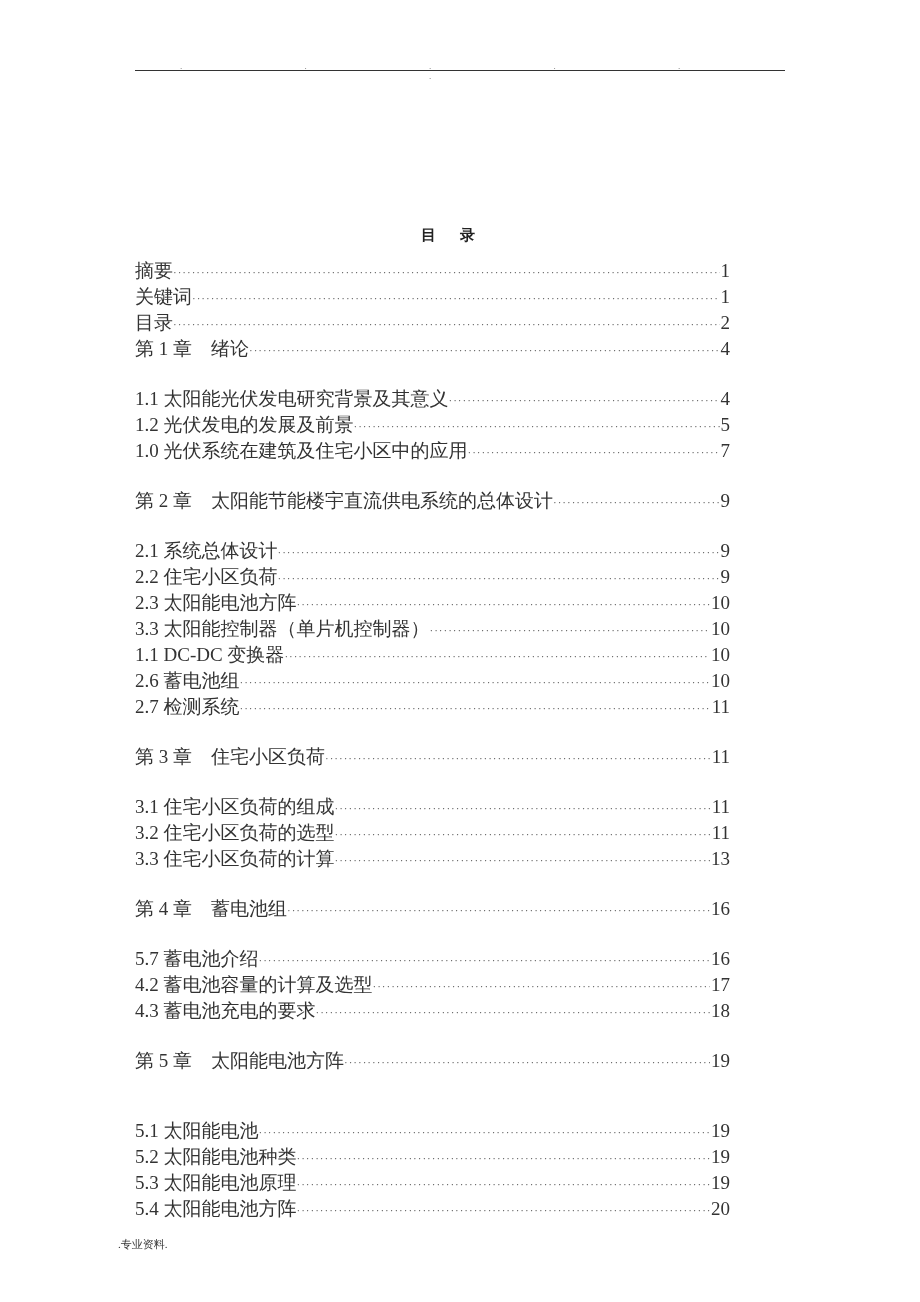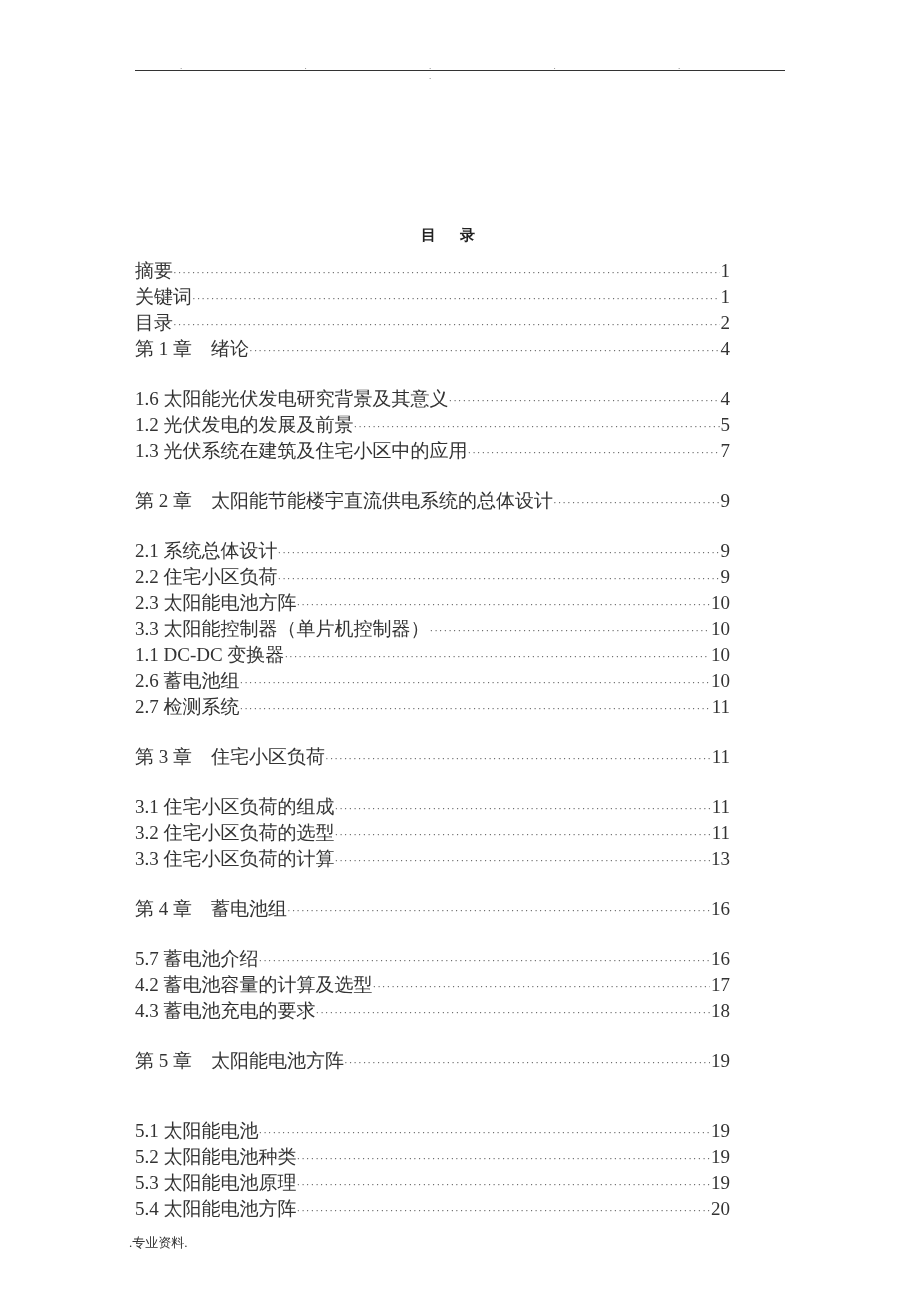--- a/index.html
+++ b/index.html
@@ -75,22 +75,22 @@
     .toc-section:last-of-type {
       margin-bottom: 0;
       margin-top: 44px;
     }
     .chapter-row {
       margin-bottom: 24px;
     }
     .footer {
       position: absolute;
       bottom: 50px;
-      left: 129px;
-      font-size: 13px;
+      left: 118px;
+      font-size: 11px;
       color: #333;
     }
     .content-block {
       width: 595px;
     }
   </style>
 </head>
 <body>
 
 <div class="page">
@@ -120,31 +120,31 @@
       </div>
       <div class="toc-entry">
         <span class="toc-label">第 1 章 绪论</span>
         <span class="toc-dots"></span>
         <span class="toc-page">4</span>
       </div>
     </div>
 
     <div class="toc-section">
       <div class="toc-entry">
-        <span class="toc-label">1.6 太阳能光伏发电研究背景及其意义</span>
+        <span class="toc-label">1.1 太阳能光伏发电研究背景及其意义</span>
         <span class="toc-dots"></span>
         <span class="toc-page">4</span>
       </div>
       <div class="toc-entry">
         <span class="toc-label">1.2 光伏发电的发展及前景</span>
         <span class="toc-dots"></span>
         <span class="toc-page">5</span>
       </div>
       <div class="toc-entry">
-        <span class="toc-label">1.3 光伏系统在建筑及住宅小区中的应用</span>
+        <span class="toc-label">1.0 光伏系统在建筑及住宅小区中的应用</span>
         <span class="toc-dots"></span>
         <span class="toc-page">7</span>
       </div>
     </div>
 
     <div class="toc-entry chapter-row">
       <span class="toc-label">第 2 章 太阳能节能楼宇直流供电系统的总体设计</span>
       <span class="toc-dots"></span>
       <span class="toc-page">9</span>
     </div>

